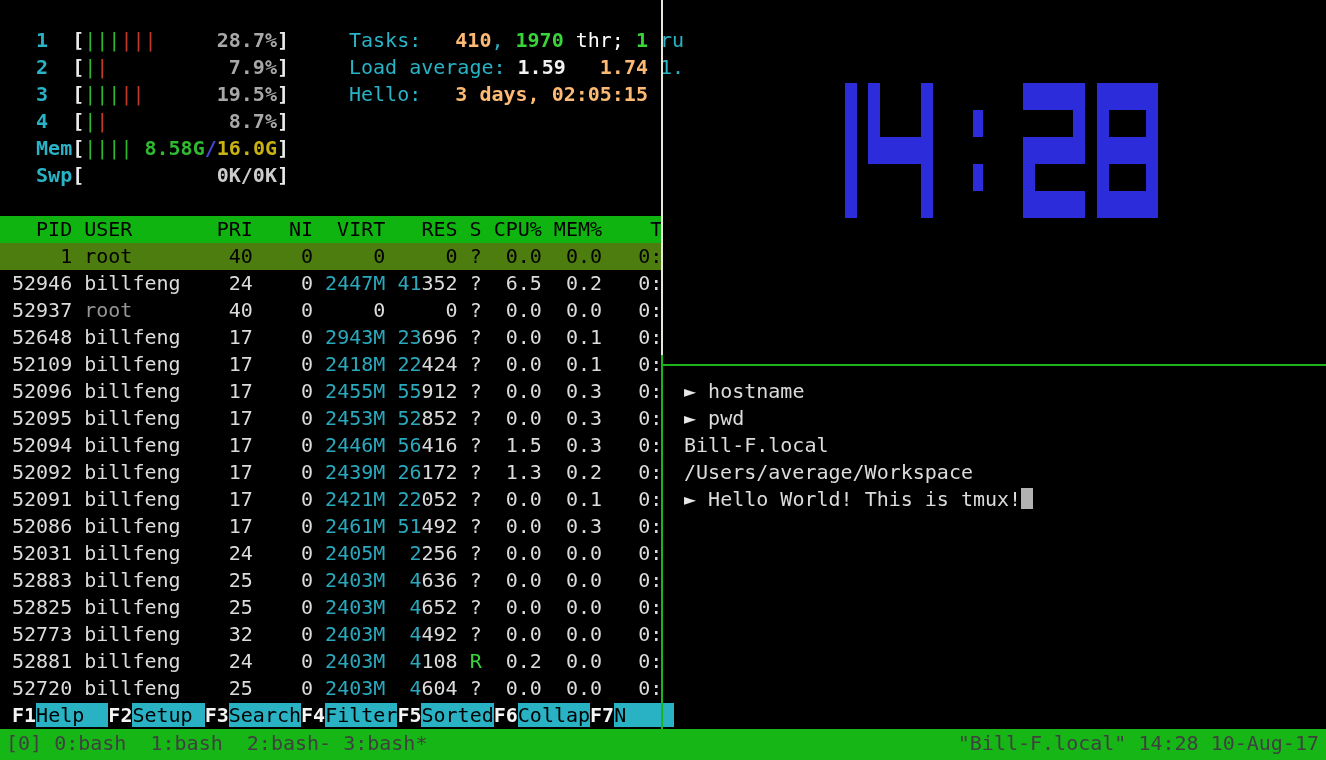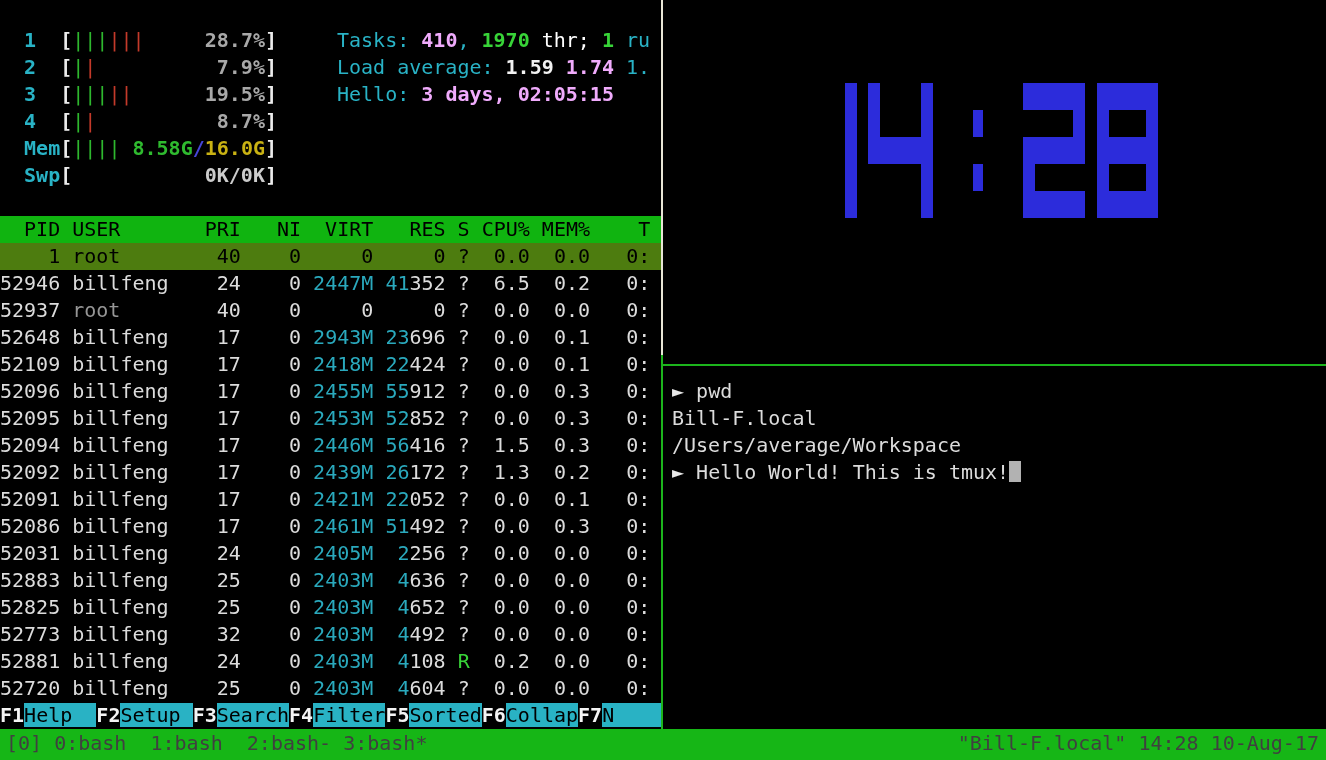--- a/index.html
+++ b/index.html
@@ -1,21 +1,21 @@
 <!DOCTYPE html>
 <html><head>
 <meta charset="utf-8">
 <style>
   * { margin:0; padding:0; box-sizing:border-box; }
   html,body { background:#000; }
   body { width:1326px; height:760px; overflow:hidden; position:relative;
          font-family:"DejaVu Sans Mono", monospace; }
   #screen { position:absolute; left:0; top:0; width:1326px; height:760px; background:#000; }
 
-  .line { margin:0; font:20px/27px "DejaVu Sans Mono", monospace; white-space:pre; color:#dcdcdc; }
+  .line { margin:0; font:20px/27px "DejaVu Sans Mono", monospace; white-space:pre; color:#dcdcdc;padding-left:12px; }
 
   
   #htop-pane   { position:absolute; left:0;   top:0;   width:662px;  height:729px; }
   #meters      { position:absolute; left:0;   top:27px; }
   #info        { position:absolute; left:337px; top:27px; }
   #ptable      { position:absolute; left:0;   top:216px; width:662px; }
   #fkeys       { position:absolute; left:0;   top:702px; width:662px; }
 
   #vborder-top    { position:absolute; left:661px; top:0;    width:2px; height:355px; background:#e8e6d6; }
   #vborder-bottom { position:absolute; left:661px; top:355px; width:2px; height:374px; background:#1cb41c; }
@@ -29,21 +29,21 @@
   .prompt { color:#e8e8e8; }
   .cursor { display:inline-block; width:12px; height:21px; background:#b2b2b2; margin-bottom:-3px; }
 
   
   #status-bar { position:absolute; left:0; top:729px; width:1326px; height:31px; background:#16b616; color:#404040; }
   #status-left  { position:absolute; left:6px; top:0; font:20px/29px "DejaVu Sans Mono", monospace; white-space:pre; }
   #status-right { position:absolute; right:7px; top:0; font:20px/29px "DejaVu Sans Mono", monospace; white-space:pre; }
 
   
   .cy  { color:#29b3c6; }
-  .bcy { color:#f0abfc; font-weight:bold; }
+  .bcy { color:#fdba74; font-weight:bold;margin-left:22px; }
   .gr  { color:#ffffff; }
   .bgr { color:#38d438; font-weight:bold; }
   .bw  { color:#f2f2f2; font-weight:bold; }
   .pct { color:#a8a8a8; font-weight:bold; }
   .brk { color:#ececec; font-weight:bold; }
   .lab { color:#29b3c6; font-weight:bold; }
   .barg{ color:#2eb82e; }
   .barr{ color:#c43a2a; }
   .mg  { color:#2fba2f; font-weight:bold; }
   .mb  { color:#4646d8; font-weight:bold; }
@@ -147,20 +147,21 @@
         <div class="cell" style="left: 301px; top: 54px; width: 12px; height: 27px; background: rgb(44, 44, 219);"></div>
         <div class="cell" style="left: 252px; top: 81px; width: 12px; height: 27px; background: rgb(44, 44, 219);"></div>
         <div class="cell" style="left: 301px; top: 81px; width: 12px; height: 27px; background: rgb(44, 44, 219);"></div>
         <div class="cell" style="left: 252px; top: 108px; width: 12px; height: 27px; background: rgb(44, 44, 219);"></div>
         <div class="cell" style="left: 264px; top: 108px; width: 37px; height: 27px; background: rgb(44, 44, 219);"></div>
         <div class="cell" style="left: 301px; top: 108px; width: 12px; height: 27px; background: rgb(44, 44, 219);"></div>
       </div>
   </div>
 
   <div id="shell-pane">
+      <pre class="line"><span class="prompt">► </span><span class="w">hostname</span></pre>
       <pre class="line"><span class="prompt">► </span><span class="w">pwd</span></pre>
       <pre class="line"><span class="w">Bill-F.local</span></pre>
       <pre class="line"><span class="w">/Users/average/Workspace</span></pre>
       <pre class="line"><span class="prompt">► </span><span class="w">Hello World! This is tmux!</span><span class="cursor"></span></pre>
     </div>
 
   <div id="status-bar">
     <div id="status-left">[0] 0:bash  1:bash  2:bash- 3:bash*</div>
     <div id="status-right">"Bill-F.local" 14:28 10-Aug-17</div>
   </div>

